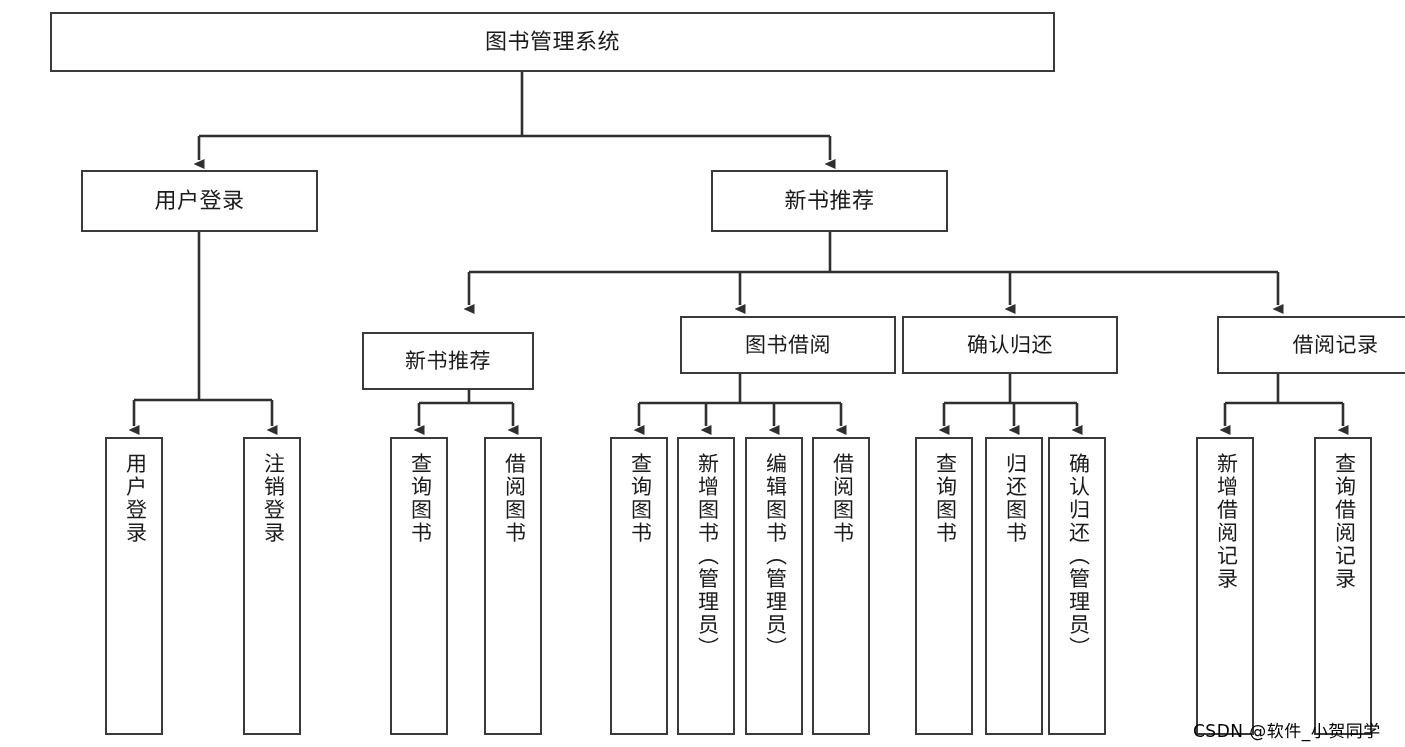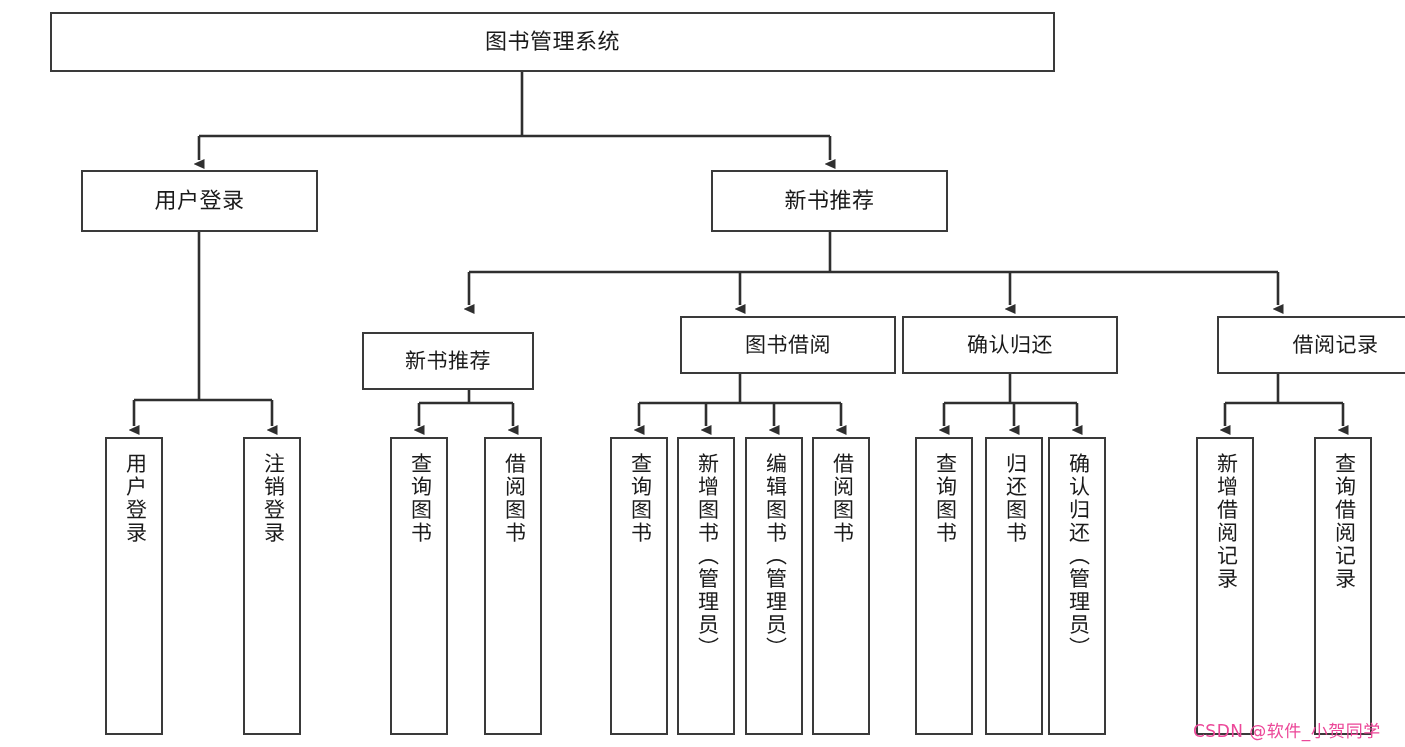--- a/index.html
+++ b/index.html
@@ -56,21 +56,21 @@
     font-size: 21px;
     line-height: 1;
   }
   .node.root .node-label,
   .node.level2 .node-label {
     font-size: 22px;
   }
   .watermark {
     position: absolute;
     font-size: 17px;
-    color: #ec4899;
+    color: #000000;
     letter-spacing: 0.5px;
     white-space: nowrap;
     z-index: 6;
     pointer-events: none;
   }
 </style>
 </head>
 <body>
 
 <div id="canvas">

